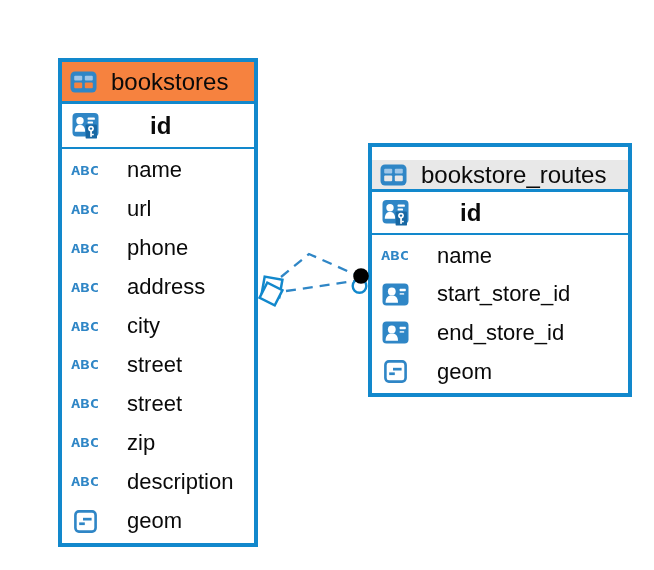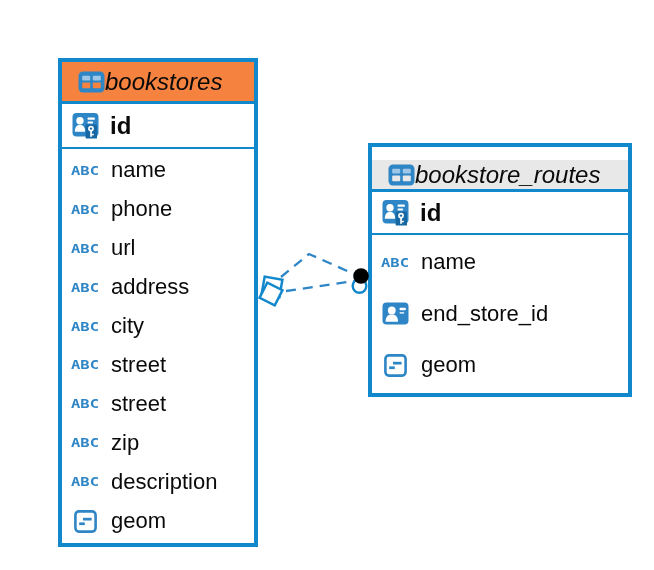--- a/index.html
+++ b/index.html
@@ -13,32 +13,32 @@
   }
   *{box-sizing:border-box;margin:0;padding:0;}
   html,body{background:#fff;}
   body{font-family:"Liberation Sans","DejaVu Sans",sans-serif;color:var(--ink);}
   .canvas{position:relative;width:654px;height:570px;background:#fff;overflow:hidden;}
 
   .erd-table{position:absolute;background:#fff;border:4px solid var(--border-blue);display:flex;flex-direction:column;}
   .t-bookstores{left:58px;top:58px;width:200px;height:489px;}
   .t-routes{left:368px;top:143px;width:264px;height:254px;}
 
-  .tbl-header{display:flex;align-items:center;gap:0;padding-left:16px;border-bottom:3px solid var(--border-blue);flex:0 0 auto;font-style:italic;}
+  .tbl-header{display:flex;align-items:center;gap:14px;padding-left:8px;border-bottom:3px solid var(--border-blue);flex:0 0 auto;}
   .t-bookstores .tbl-header{height:42px;background:var(--hdr-orange);}
   .t-routes .tbl-header{height:32px;background:var(--hdr-gray);margin-top:13px;}
   .tbl-title{font-size:24px;line-height:1;white-space:nowrap;}
 
   .pk-row{display:flex;align-items:center;gap:9px;padding-left:7px;border-bottom:2px solid var(--border-blue);flex:0 0 auto;}
   .t-bookstores .pk-row{height:45px;}
   .t-routes .pk-row{height:43px;}
-  .pk-name{font-size:24px;font-weight:bold;line-height:1;}
+  .pk-name{font-size:24px;font-weight:bold;line-height:1;margin-left:40px;}
 
   .fields{display:flex;flex-direction:column;flex:1 1 auto;justify-content:space-around;padding:2px 0;}
-  .field-row{display:flex;align-items:center;gap:10px;padding-left:7px;flex:1 1 auto;}
+  .field-row{display:flex;align-items:center;gap:26px;padding-left:7px;flex:1 1 auto;}
   .field-name{font-size:22px;line-height:1;white-space:nowrap;}
 
   .icon-slot{width:32px;flex:0 0 32px;display:flex;align-items:center;justify-content:center;}
   .icon{display:block;}
   .icon-table{width:27px;height:22px;}
   .t-bookstores .icon-table{--cellbg:var(--hdr-orange);}
   .t-routes .icon-table{--cellbg:var(--hdr-gray);}
   .icon-pk{width:27px;height:27px;}
   .icon-abc{width:30px;height:13px;}
   .icon-fk{width:27px;height:23px;}
@@ -116,30 +116,30 @@
           </span>
           <span class="field-name">name</span>
         </div>
 
         <div class="field-row">
           <span class="icon-slot">
             <svg class="icon icon-abc">
               <use href="#sym-abc"></use>
             </svg>
           </span>
+          <span class="field-name">url</span>
+        </div>
+
+        <div class="field-row">
+          <span class="icon-slot">
+            <svg class="icon icon-abc">
+              <use href="#sym-abc"></use>
+            </svg>
+          </span>
           <span class="field-name">phone</span>
-        </div>
-
-        <div class="field-row">
-          <span class="icon-slot">
-            <svg class="icon icon-abc">
-              <use href="#sym-abc"></use>
-            </svg>
-          </span>
-          <span class="field-name">url</span>
         </div>
 
         <div class="field-row">
           <span class="icon-slot">
             <svg class="icon icon-abc">
               <use href="#sym-abc"></use>
             </svg>
           </span>
           <span class="field-name">address</span>
         </div>
@@ -219,20 +219,28 @@
 
         <div class="field-row">
           <span class="icon-slot">
             <svg class="icon icon-abc">
               <use href="#sym-abc"></use>
             </svg>
           </span>
           <span class="field-name">name</span>
         </div>
 
+        <div class="field-row">
+          <span class="icon-slot">
+            <svg class="icon icon-fk">
+              <use href="#sym-fk"></use>
+            </svg>
+          </span>
+          <span class="field-name">start_store_id</span>
+        </div>
 
         <div class="field-row">
           <span class="icon-slot">
             <svg class="icon icon-fk">
               <use href="#sym-fk"></use>
             </svg>
           </span>
           <span class="field-name">end_store_id</span>
         </div>
 

